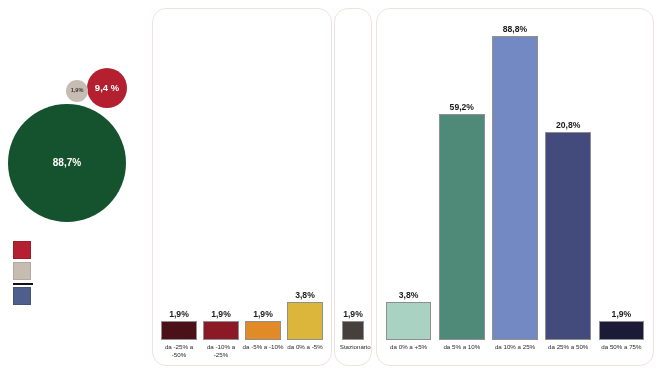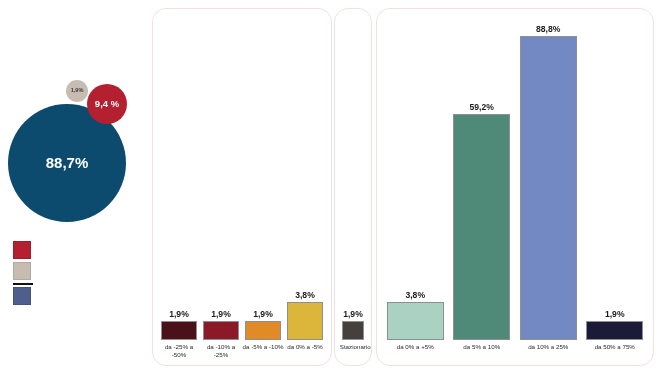--- a/index.html
+++ b/index.html
@@ -33,26 +33,26 @@
     font-weight: bold;
     text-align: center;
     line-height: 1.05;
     box-sizing: border-box;
   }
   #bubble-big {
     left: 8px;
     top: 104px;
     width: 118px;
     height: 118px;
-    background: #0c4a6e;
-    font-size: 15px;
+    background: #14532d;
+    font-size: 10px;
   }
   #bubble-mid {
     left: 87px;
-    top: 84px;
+    top: 68px;
     width: 40px;
     height: 40px;
     background: #b4202f;
     font-size: 9.5px;
   }
   #bubble-small {
     left: 66px;
     top: 80px;
     width: 22px;
     height: 22px;
@@ -201,19 +201,24 @@
       <div class="bar-value">59,2%</div>
       <div class="bar-rect" style="background:#4e8a77;height:226px"></div>
       <div class="bar-label">da 5% a 10%</div>
     </div>
     <div class="bar-cell">
       <div class="bar-value">88,8%</div>
       <div class="bar-rect" style="background:#7289c4;height:304px"></div>
       <div class="bar-label">da 10% a 25%</div>
     </div>
     <div class="bar-cell">
+      <div class="bar-value">20,8%</div>
+      <div class="bar-rect" style="background:#434a7c;height:208px"></div>
+      <div class="bar-label">da 25% a 50%</div>
+    </div>
+    <div class="bar-cell">
       <div class="bar-value">1,9%</div>
       <div class="bar-rect" style="background:#1b1b38;height:19px"></div>
       <div class="bar-label">da 50% a 75%</div>
     </div>
   </div>
 
 </div>
 
 </body></html>

